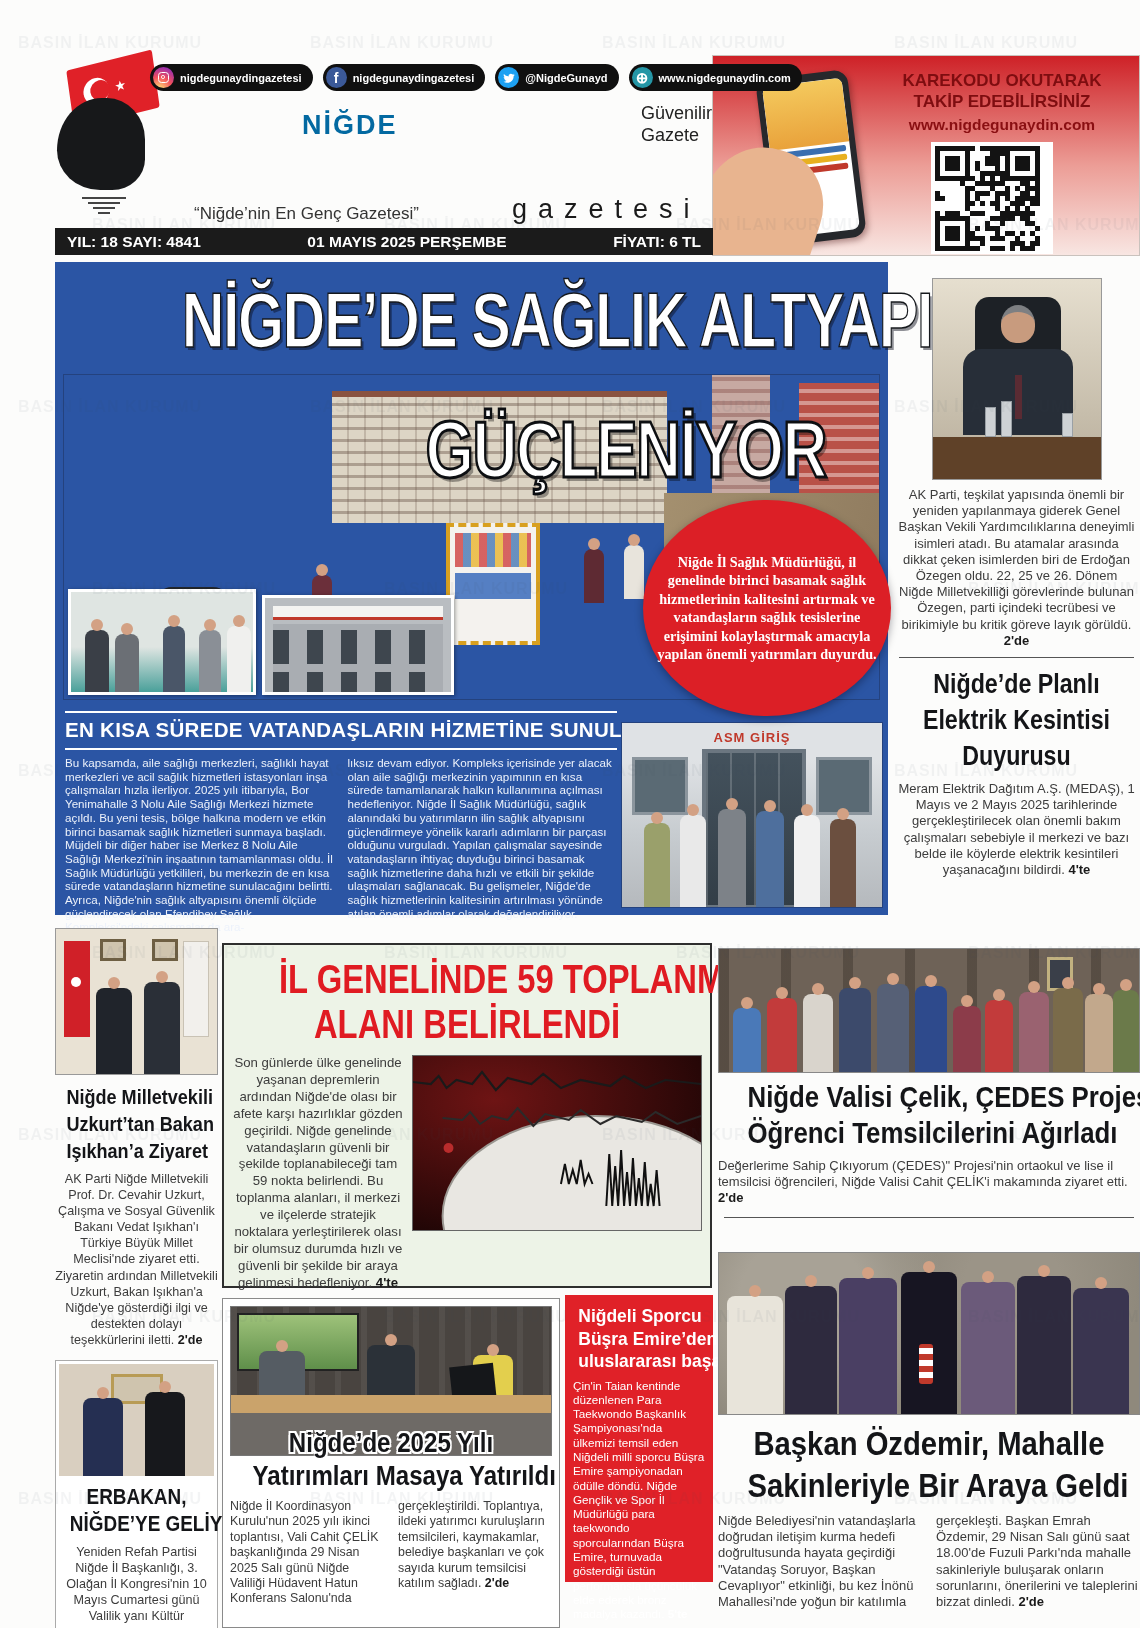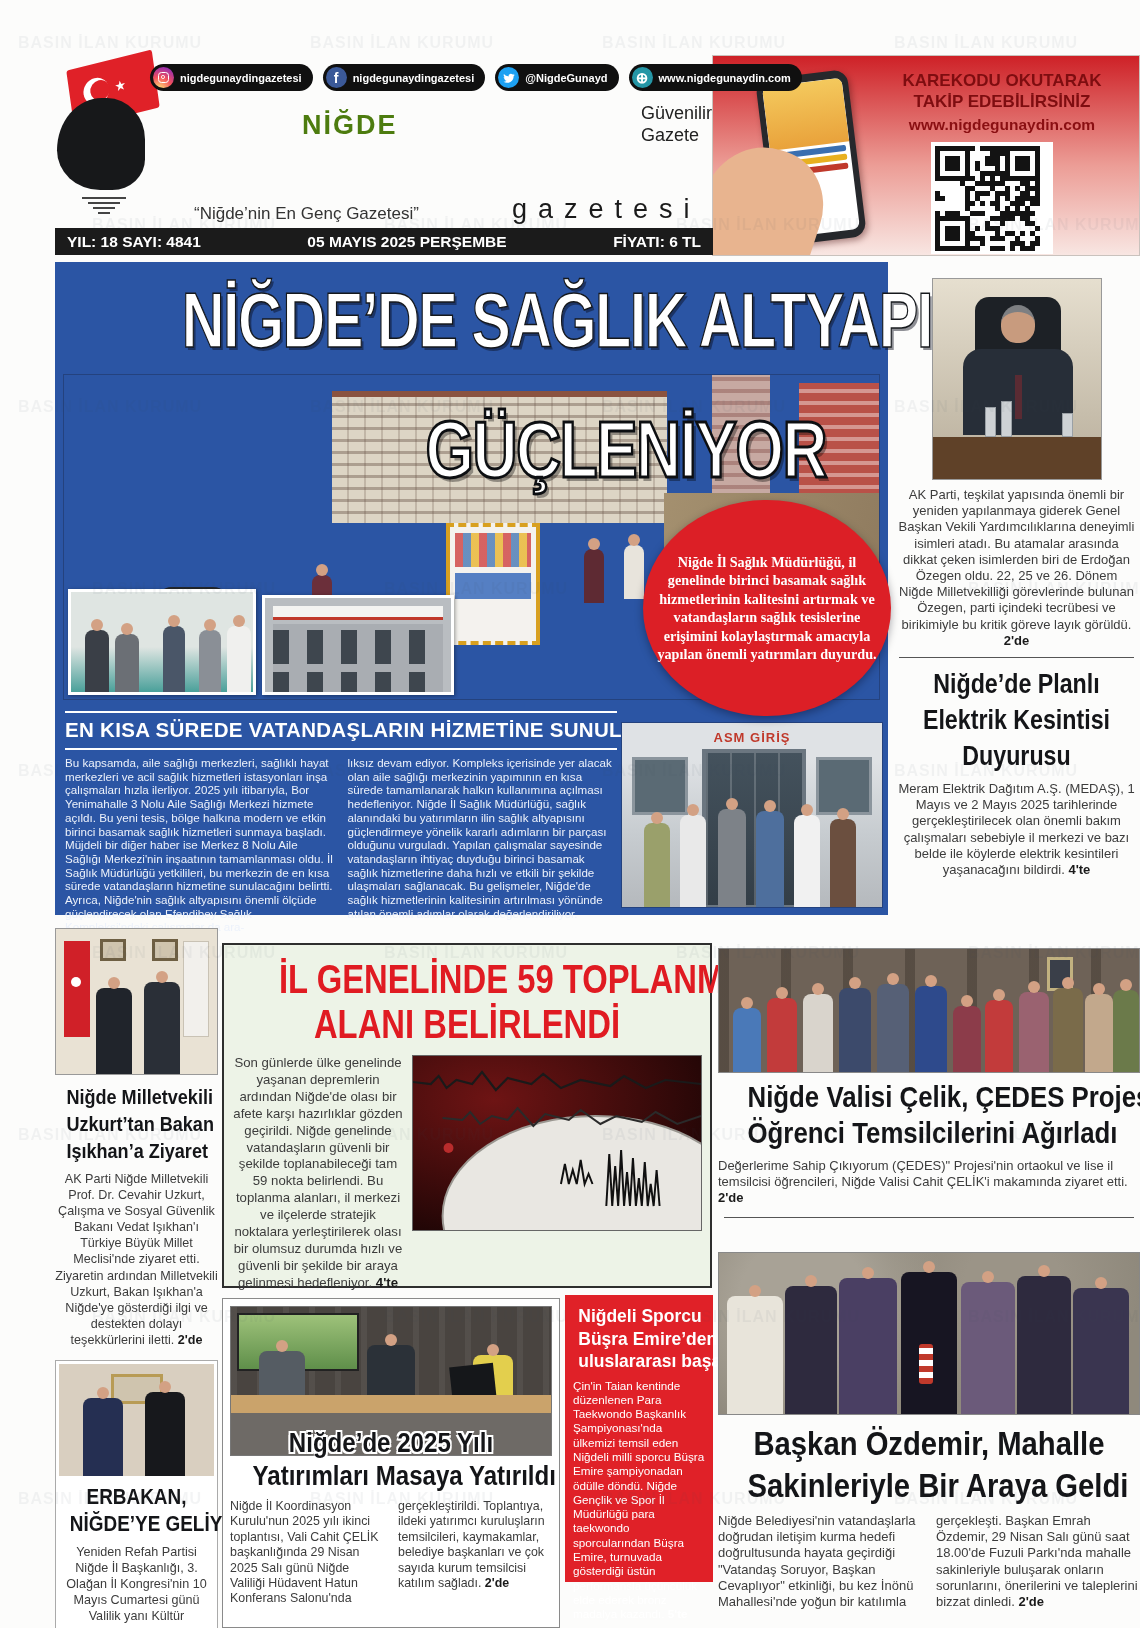--- a/index.html
+++ b/index.html
@@ -21,21 +21,21 @@
   .sig i{display:block;height:2px;background:#444;margin:3px auto;}
   .social-bar{position:absolute;left:150px;top:64px;width:560px;display:flex;gap:10px;z-index:5;}
   .pill{display:flex;align-items:center;background:#101010;border-radius:15px;height:27px;padding:0 11px 0 3px;color:#fff;font-size:11px;font-weight:bold;white-space:nowrap;}
   .ic{width:21px;height:21px;border-radius:50%;margin-right:6px;display:flex;align-items:center;justify-content:center;color:#fff;font-size:13px;font-weight:bold;flex:0 0 21px;}
   .ic-ig{background:radial-gradient(circle at 30% 110%,#ffd776 8%,#f14f5c 48%,#9b2fae 85%);}
   .ig-f{width:11px;height:11px;border:1.6px solid #fff;border-radius:3.5px;position:relative;}
   .ig-f i{position:absolute;left:2.4px;top:2.4px;width:3.6px;height:3.6px;border:1.4px solid #fff;border-radius:50%;}
   .ic-fb{background:#3b5998;font-size:14px;}
   .ic-tw{background:#1da1f2;}
   .ic-gl{background:#2596a6;font-size:15px;}
-  .masthead-city{position:absolute;left:302px;top:110px;font-size:27px;font-weight:800;letter-spacing:2px;color:#4d7c0f;z-index:4;}
+  .masthead-city{position:absolute;left:302px;top:110px;font-size:27px;font-weight:800;letter-spacing:2px;color:#0369a1;z-index:4;}
   .masthead{position:absolute;left:163px;top:88px;font-size:96px;font-weight:800;letter-spacing:-4px;color:#e02128;z-index:3;line-height:1;}
   .masthead-sub{position:absolute;left:512px;top:194px;font-size:27px;letter-spacing:11px;color:#1a1a1a;z-index:4;}
   .trust{position:absolute;left:641px;top:102px;font-size:18px;line-height:22px;color:#222;z-index:4;}
   .tagline{position:absolute;left:194px;top:204px;font-size:17px;color:#333;z-index:4;}
   .dateline{position:absolute;left:55px;top:228px;width:658px;height:27px;background:#1b1b1b;color:#fff;
             display:flex;align-items:center;justify-content:space-between;padding:0 12px;font-weight:bold;font-size:15.5px;z-index:4;}
   
   .qr-ad{position:absolute;left:712px;top:55px;width:428px;height:201px;border:1px solid #c9c2bd;
          background:linear-gradient(180deg,#ce2127 0%,#ec9d96 55%,#f8e6e2 100%);overflow:hidden;}
   .hand{position:absolute;left:-12px;bottom:-22px;width:120px;height:130px;background:#e8b48f;border-radius:50% 45% 30% 40%;transform:rotate(18deg);}
@@ -215,21 +215,21 @@
   <div class="masthead-city">NİĞDE</div>
   <div class="masthead-sub">gazetesi</div>
   <div class="trust">
     <span>Güvenilir</span><br>
     <span>Gazete</span>
   </div>
   <div class="tagline">“Niğde’nin En Genç Gazetesi”</div>
 
   <div class="dateline">
     <span>YIL: 18  SAYI: 4841</span>
-    <span>05 MAYIS 2025 PERŞEMBE</span>
+    <span>01 MAYIS 2025 PERŞEMBE</span>
     <span>FİYATI: 6 TL</span>
   </div>
 
   <div class="qr-ad">
     <div class="phone">
       <div class="scr">
         <div class="ph-top"></div>
         <div class="bar" style="background:#3a6fb0"></div>
         <div class="bar" style="background:#e8b020"></div>
         <div class="bar" style="background:#c0392b"></div>

